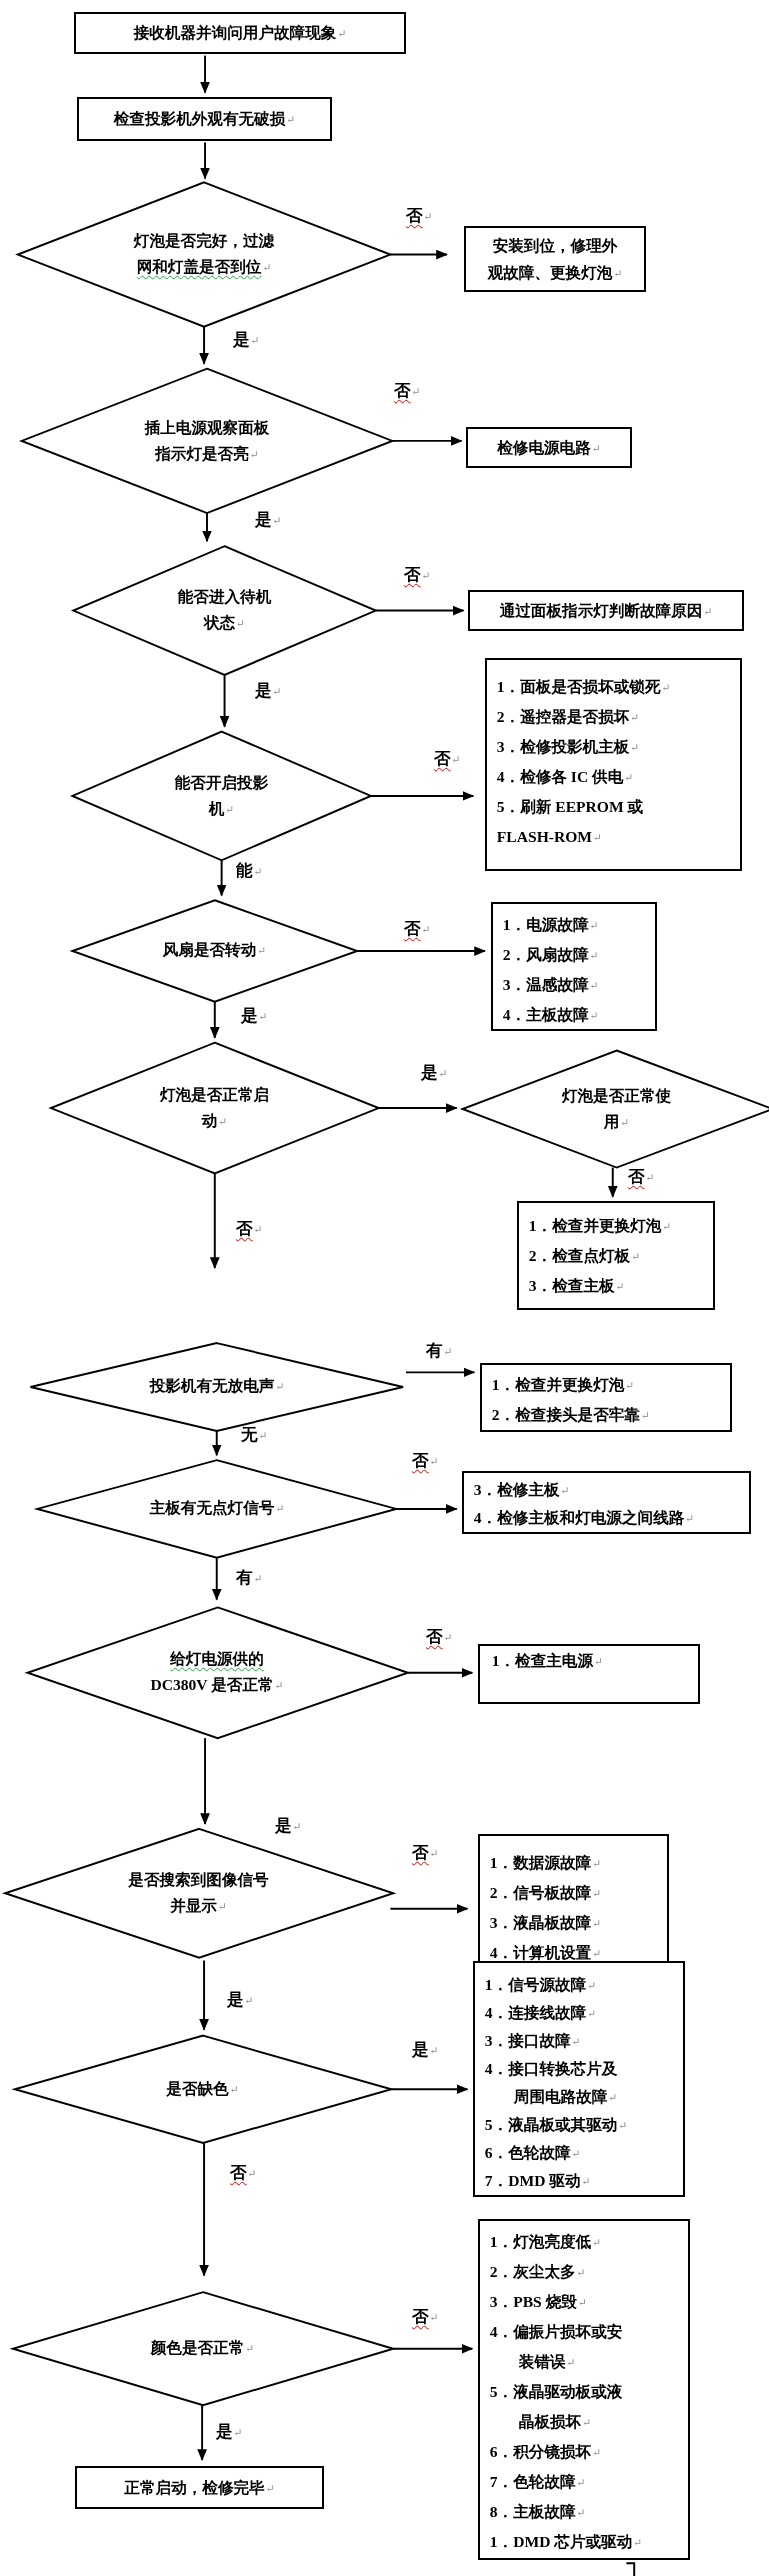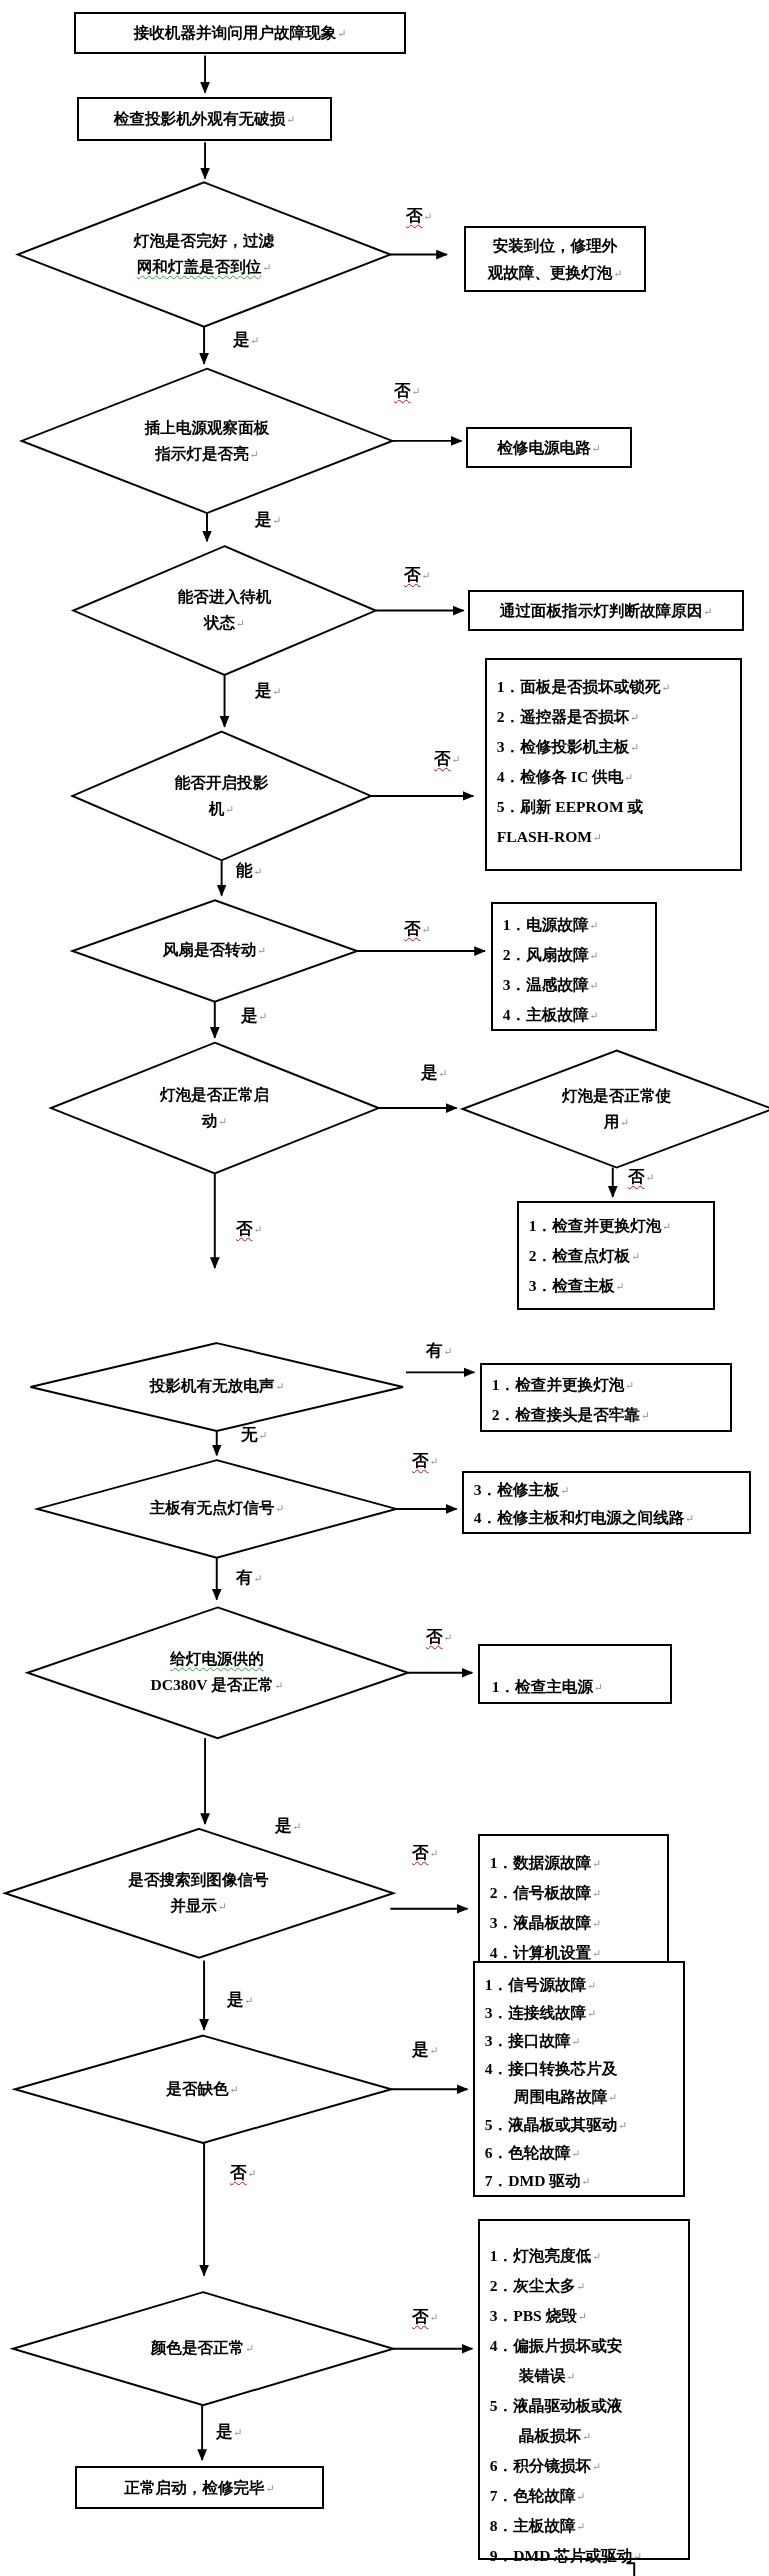--- a/index.html
+++ b/index.html
@@ -123,55 +123,55 @@
 <div class="box list" style="left:480px;top:1363px;width:252px;height:69px;padding-top:4.9px">
   <div class="line"><span>1．检查并更换灯泡</span><span class="ret">↵</span></div>
   <div class="line"><span>2．检查接头是否牢靠</span><span class="ret">↵</span></div>
 </div>
 
 <div class="box list lh29" style="left:462px;top:1471px;width:289px;height:63px;padding-top:2.9px">
   <div class="line"><span>3．检修主板</span><span class="ret">↵</span></div>
   <div class="line"><span>4．检修主板和灯电源之间线路</span><span class="ret">↵</span></div>
 </div>
 
-<div class="box" style="left:478px;top:1644px;width:194px;height:60px;display:flex;align-items:flex-end;padding-left:11.7px">
+<div class="box" style="left:478px;top:1644px;width:222px;height:60px;display:flex;align-items:flex-start;padding-left:11.7px">
   <div class="line"><span>1．检查主电源</span><span class="ret">↵</span></div>
 </div>
 
 <div class="box list" style="left:478px;top:1834px;width:191px;height:185px;padding-top:12px">
   <div class="line"><span>1．数据源故障</span><span class="ret">↵</span></div>
   <div class="line"><span>2．信号板故障</span><span class="ret">↵</span></div>
   <div class="line"><span>3．液晶板故障</span><span class="ret">↵</span></div>
   <div class="line"><span>4．计算机设置</span><span class="ret">↵</span></div>
   <div class="line"><span>5．投影机设置</span><span class="ret">↵</span></div>
 </div>
 
 <div class="box list lh29" style="left:473px;top:1961px;width:212px;height:236px;padding-top:8px">
   <div class="line"><span>1．信号源故障</span><span class="ret">↵</span></div>
-  <div class="line"><span>3．连接线故障</span><span class="ret">↵</span></div>
+  <div class="line"><span>4．连接线故障</span><span class="ret">↵</span></div>
   <div class="line"><span>3．接口故障</span><span class="ret">↵</span></div>
   <div class="line"><span>4．接口转换芯片及</span></div>
   <div class="line indent"><span>周围电路故障</span><span class="ret">↵</span></div>
   <div class="line"><span>5．液晶板或其驱动</span><span class="ret">↵</span></div>
   <div class="line"><span>6．色轮故障</span><span class="ret">↵</span></div>
   <div class="line"><span>7．DMD 驱动</span><span class="ret">↵</span></div>
 </div>
 
-<div class="box list lh31" style="left:478px;top:2219px;width:212px;height:341px;padding-top:20px">
+<div class="box list lh31" style="left:478px;top:2219px;width:212px;height:341px;padding-top:6px">
   <div class="line"><span>1．灯泡亮度低</span><span class="ret">↵</span></div>
   <div class="line"><span>2．灰尘太多</span><span class="ret">↵</span></div>
   <div class="line"><span>3．PBS 烧毁</span><span class="ret">↵</span></div>
   <div class="line"><span>4．偏振片损坏或安</span></div>
   <div class="line indent"><span>装错误</span><span class="ret">↵</span></div>
   <div class="line"><span>5．液晶驱动板或液</span></div>
   <div class="line indent"><span>晶板损坏</span><span class="ret">↵</span></div>
   <div class="line"><span>6．积分镜损坏</span><span class="ret">↵</span></div>
   <div class="line"><span>7．色轮故障</span><span class="ret">↵</span></div>
   <div class="line"><span>8．主板故障</span><span class="ret">↵</span></div>
-  <div class="line"><span>9．DMD 芯片或驱动</span><span class="ret">↵</span></div>
+  <div class="line"><span>1．DMD 芯片或驱动</span><span class="ret">↵</span></div>
 </div>
 
 <div class="box center" style="left:75px;top:2466px;width:249px;height:43px">
   <div class="line"><span>正常启动，检修完毕</span><span class="ret">↵</span></div>
 </div>
 
 <div class="dtext" style="left:87px;top:228px;width:234px">
   <div><span>灯泡是否完好，过滤</span></div>
   <div><span class="wavy-green">网和灯盖是否到位</span><span class="ret">↵</span></div>
 </div>

